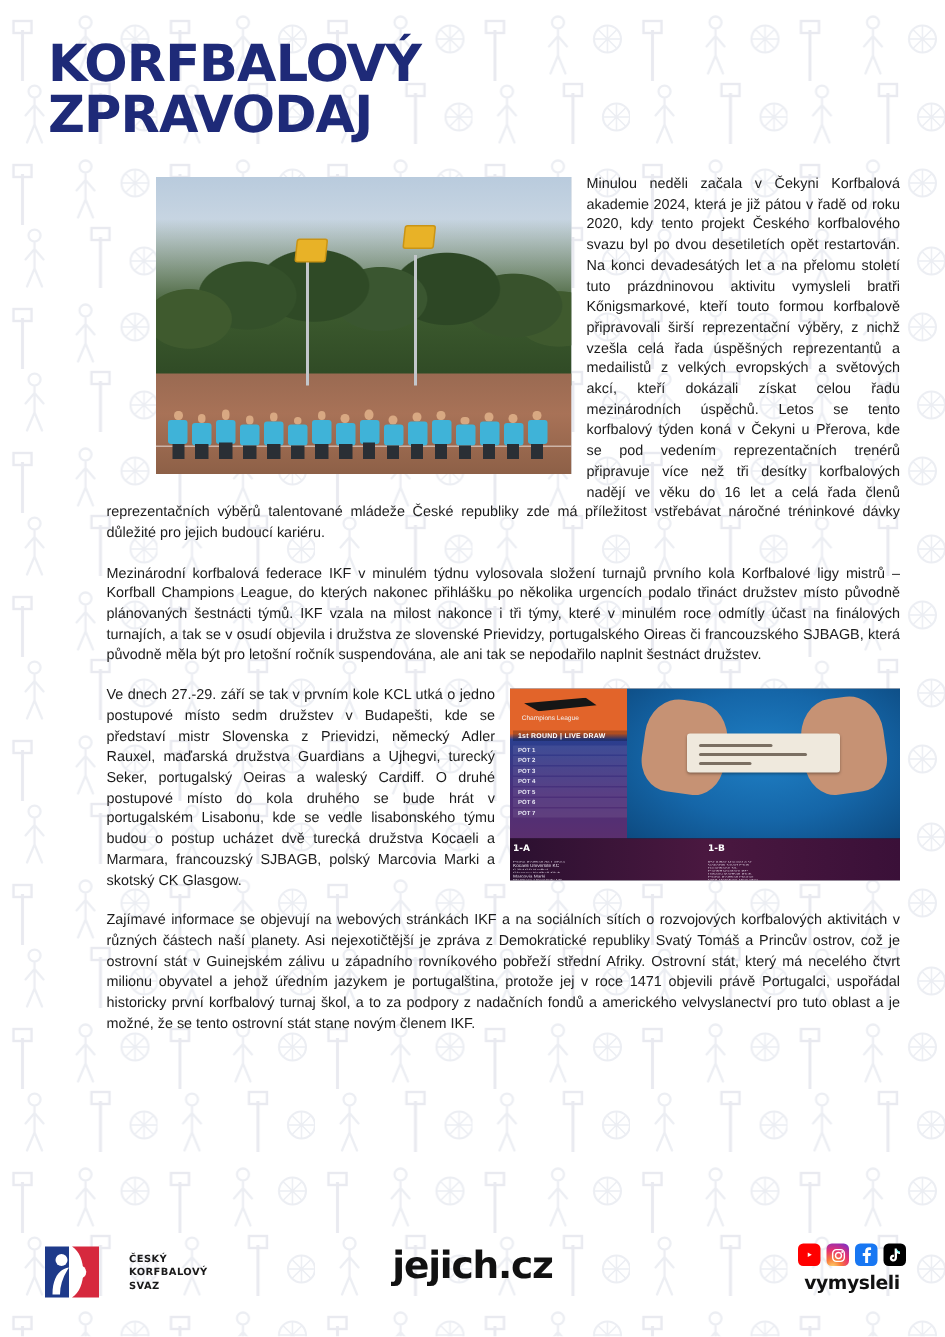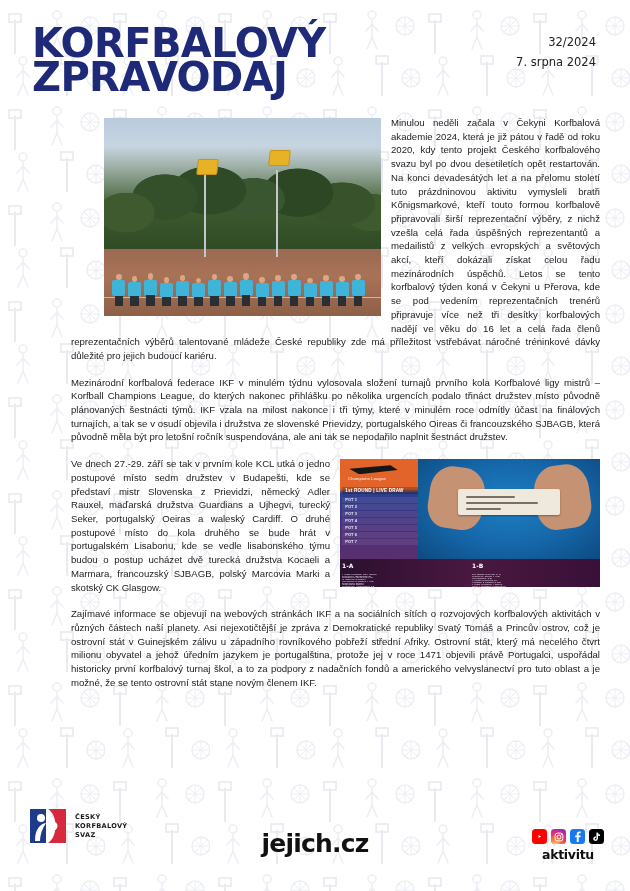--- a/index.html
+++ b/index.html
@@ -37,21 +37,21 @@
     position: absolute;
     left: 0; right: 0; top: 0;
     height: 108px;
   }
   .masthead {
     position: absolute;
     left: 32px;
     top: 26px;
     font-family: "DejaVu Sans", sans-serif;
     font-weight: 700;
-    font-size: 40px;
+    font-size: 34px;
     line-height: 34px;
     letter-spacing: -0.6px;
     color: #1e2a78;
     white-space: pre-line;
   }
   .issue-block {
     position: absolute;
     right: 34px;
     top: 32px;
     text-align: right;
@@ -224,22 +224,22 @@
     white-space: nowrap; overflow: hidden;
   }
 
   
   .footer {
     position: absolute;
     left: 0; right: 0; bottom: 0;
     height: 84px;
   }
   .fed-logo {
-    position: absolute; left: 28px; top: 0;
-    display: flex; align-items: center; gap: 7px;
+    position: absolute; left: 28px; top: 22px;
+    display: flex; align-items: center; gap: 18px;
   }
   .fed-mark { width: 40px; height: 38px; position: relative; }
   .fed-text {
     font-family: "DejaVu Sans", sans-serif;
     font-size: 6.6px; font-weight: 700; line-height: 9px;
     color: #1a1a1a; letter-spacing: .3px; white-space: pre-line;
   }
   .site {
     position: absolute; left: 0; right: 0; top: 22px;
     text-align: center;
@@ -298,24 +298,20 @@
   </defs>
   <rect x="0" y="0" width="630" height="891" fill="url(#wm-pattern)"></rect>
 </svg>
 
 <div class="page">
 
   <div class="header">
     <div class="masthead"><span>KORFBALOVÝ</span>
 <span>ZPRAVODAJ</span></div>
 
-    <div class="issue-block">
-      <div class="issue-no">32/2024</div>
-      <div class="issue-date">7. srpna 2024</div>
-    </div>
   </div>
 
   <div class="article">
 
     <div class="photo photo-academy">
       <div class="sky"></div>
       <div class="treeline"></div>
       <div class="ground"></div>
       <div class="court-line"></div>
       <div class="post p1"></div>
@@ -500,17 +496,17 @@
             <path d="M7.7 15 V8.6 H9.9 L10.3 6 H7.7 V4.4 C7.7 3.6 7.9 3.1 9.1 3.1 H10.4 V0.8 C10.1 0.75 9.3 0.7 8.4 0.7 C6.4 0.7 5 1.9 5 4.1 V6 H2.8 V8.6 H5 V15 Z" fill="#ffffff"></path>
           </svg>
         </span>
         <span class="sicon s-tiktok">
           <svg width="9" height="10" viewBox="0 0 18 20" aria-hidden="true">
             <path d="M11.6 0.8 C12.1 3.4 13.6 4.7 16 5 V8 C14.6 8.1 13.3 7.7 12 6.9 V12.6 C12 16.4 8.6 18.9 5.3 17.7 C2.6 16.7 1.6 13.3 3.2 10.9 C4.2 9.4 6.1 8.7 7.9 9.1 V12.1 C6.3 11.6 5.2 12.8 5.6 14 C5.9 15 7.2 15.4 8.1 14.8 C8.7 14.4 8.9 13.8 8.9 13 V0.8 Z" fill="#ffffff"></path>
             <path d="M11.6 0.8 C12.1 3.4 13.6 4.7 16 5 V6.3 C13.7 6.2 12.2 5 11.4 3 Z" fill="#25f4ee" opacity="0.85"></path>
           </svg>
         </span>
       </div>
-      <div class="social-handle">aktivitu</div>
+      <div class="social-handle">vymysleli</div>
     </div>
   </div>
 
 </div>
 
 </body></html>

